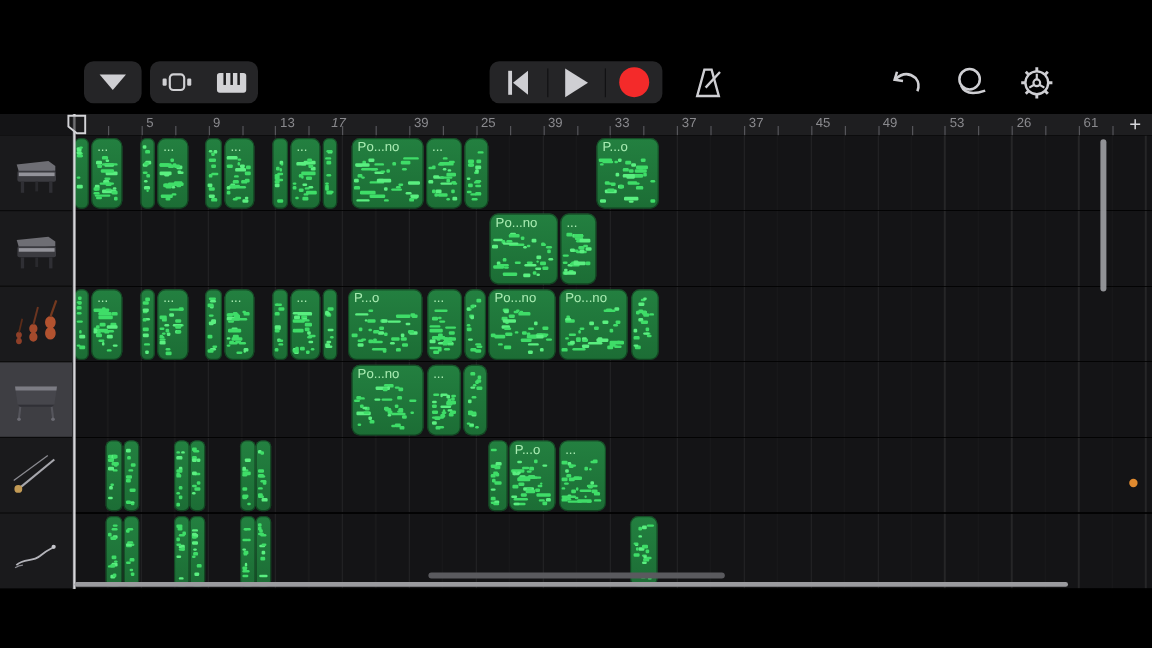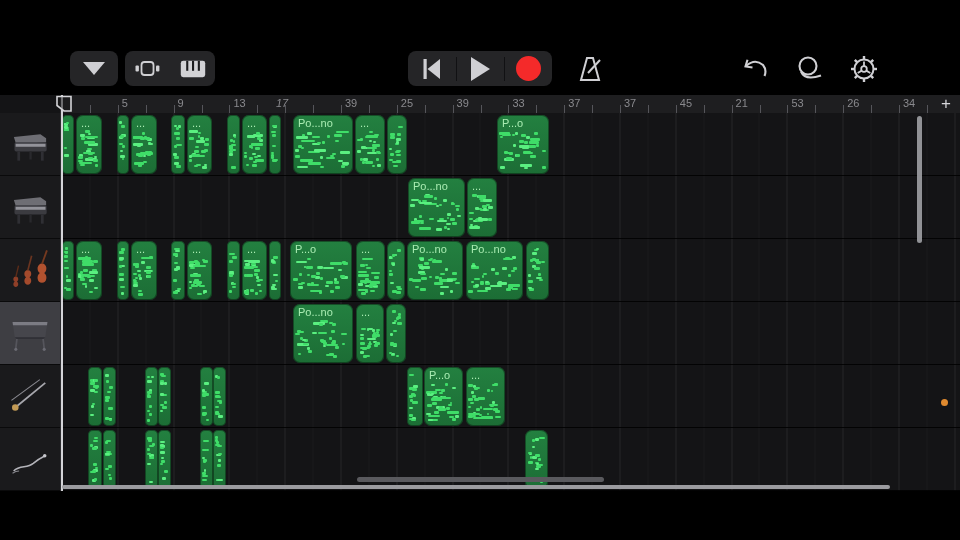--- a/index.html
+++ b/index.html
@@ -180,24 +180,24 @@
       <span class="num" style="left: 117.6px;">9</span>
       <span class="num" style="left: 173.4px;">13</span>
       <span class="num" style="left: 216px; font-style: italic;">17</span>
       <span class="num" style="left: 285px;">39</span>
       <span class="num" style="left: 340.8px;">25</span>
       <span class="num" style="left: 396.6px;">39</span>
       <span class="num" style="left: 452.4px;">33</span>
       <span class="num" style="left: 508.2px;">37</span>
       <span class="num" style="left: 564px;">37</span>
       <span class="num" style="left: 619.8px;">45</span>
-      <span class="num" style="left: 675.6px;">21</span>
+      <span class="num" style="left: 675.6px;">49</span>
       <span class="num" style="left: 731.4px;">53</span>
       <span class="num" style="left: 787.2px;">26</span>
-      <span class="num" style="left: 843px;">34</span>
+      <span class="num" style="left: 843px;">61</span>
     </div>
   <div class="playhead-flag">
     <svg width="18" height="18" viewBox="0 0 18 18">
       <polygon points="2,1.5 16,1.5 16,16 9,16 2,10.5" fill="rgba(25,25,28,.55)" stroke="#d4d4d8" stroke-width="1.6"></polygon>
     </svg>
   </div>
 
   <div class="headers">
       <div class="hrow" style="top: 0px;">
         <span>

